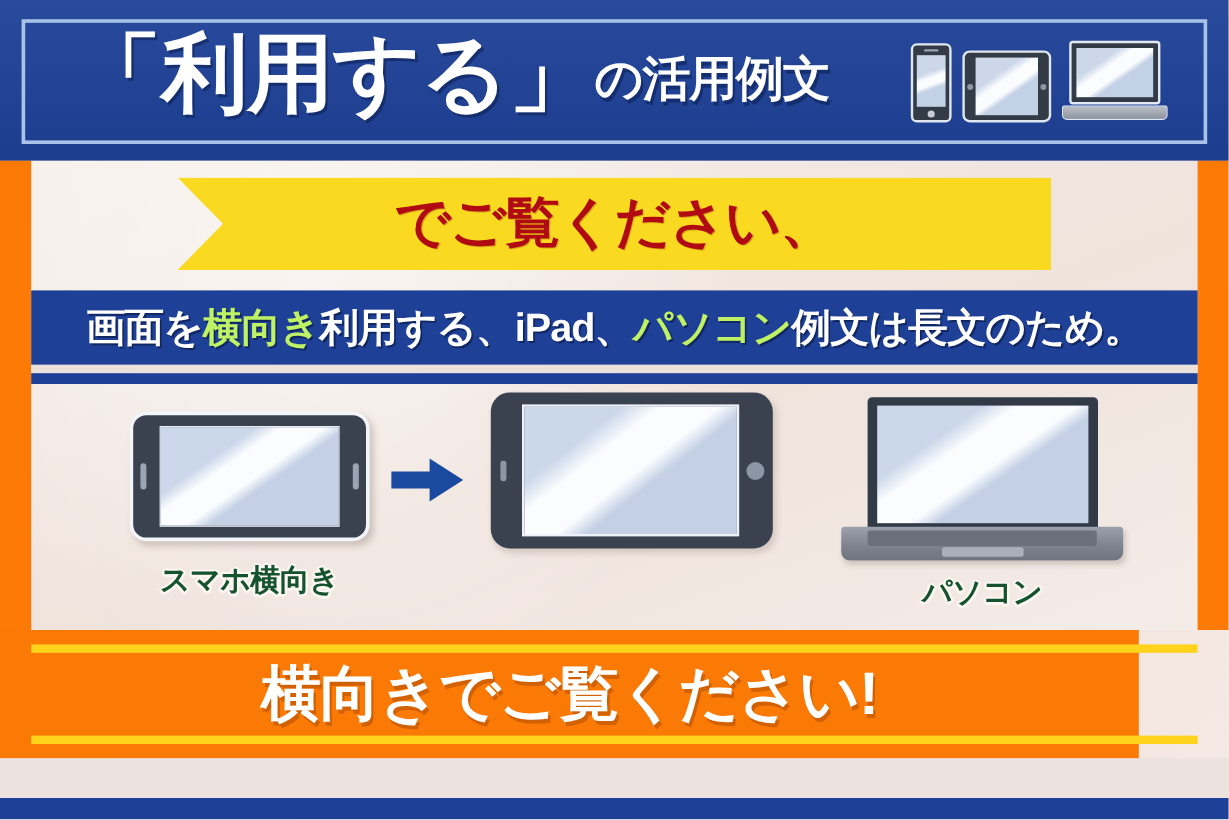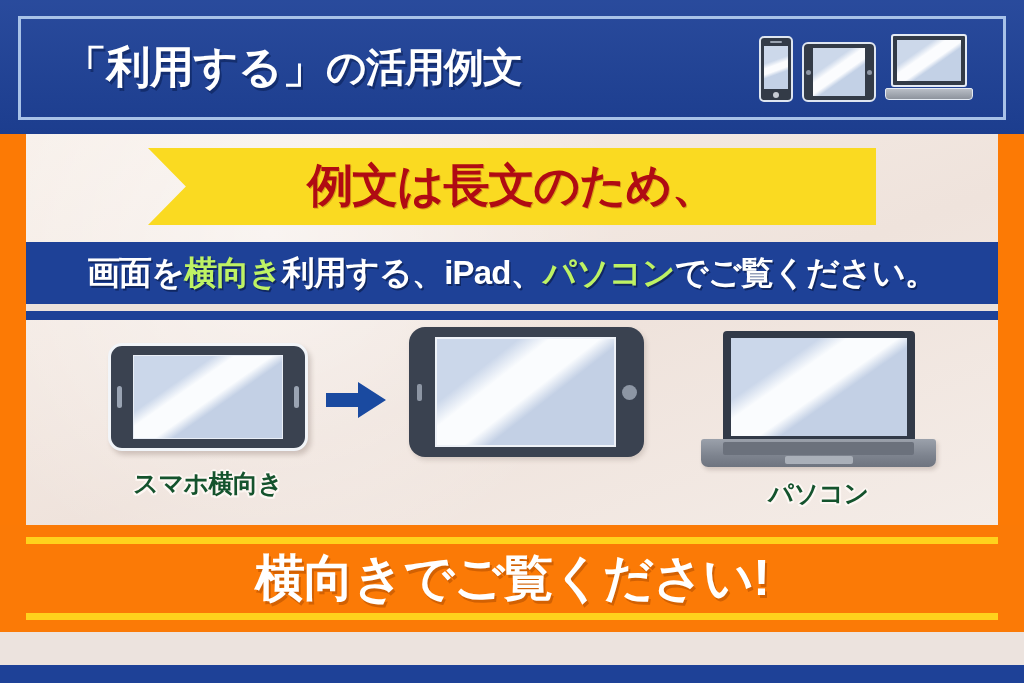--- a/index.html
+++ b/index.html
@@ -51,24 +51,25 @@
     position: absolute;
     left: 42px;
     top: 50%;
     transform: translateY(-52%);
     white-space: nowrap;
     color: #ffffff;
     text-shadow: 2px 3px 0 rgba(10,30,80,.55);
     letter-spacing: -.5px;
   }
   .title-big {
-    font-size: 44px;
+    font-size: 72px;
     font-weight: 900;
     line-height: 1;
     vertical-align: middle;
+    font-family: Liberation Mono, monospace;
   }
   .title-small {
     font-size: 40px;
     font-weight: 700;
     line-height: 1;
     vertical-align: middle;
     letter-spacing: -1px;
   }
 
   
@@ -384,21 +385,21 @@
     margin-left: -34px;
     background: #aab0b9;
     border-radius: 2px;
   }
 
   
   .orangeband {
     position: absolute;
     left: 0;
     top: 525px;
-    width: 1024px;
+    width: 949px;
     height: 107px;
     background: #fb7a06;
     display: flex;
     align-items: center;
     justify-content: center;
   }
   .stripe {
     position: absolute;
     left: 26px;
     width: 972px;
@@ -466,25 +467,25 @@
 
       </div>
     </div>
   </div>
 
   <div class="midpage"></div>
   <div class="rail left"></div>
   <div class="rail right"></div>
 
   <div class="ribbon">
-    <span class="ribbon-text">例文は長文のため、</span>
+    <span class="ribbon-text">でご覧ください、</span>
   </div>
 
   <div class="bluebar">
-    <div class="bluebar-text"><span>画面を</span><span class="hl">横向き</span><span>利用する、iPad、</span><span class="hl">パソコン</span><span>でご覧ください。</span></div>
+    <div class="bluebar-text"><span>画面を</span><span class="hl">横向き</span><span>利用する、iPad、</span><span class="hl">パソコン</span><span>例文は長文のため。</span></div>
   </div>
   <div class="bluebar-under-gap"></div>
   <div class="bluebar-under"></div>
 
   <div class="showcase">
 
     <div class="dev-item slot-phone">
       <div class="big-phone">
         <div class="btn l"></div>
         <div class="scr"></div>

